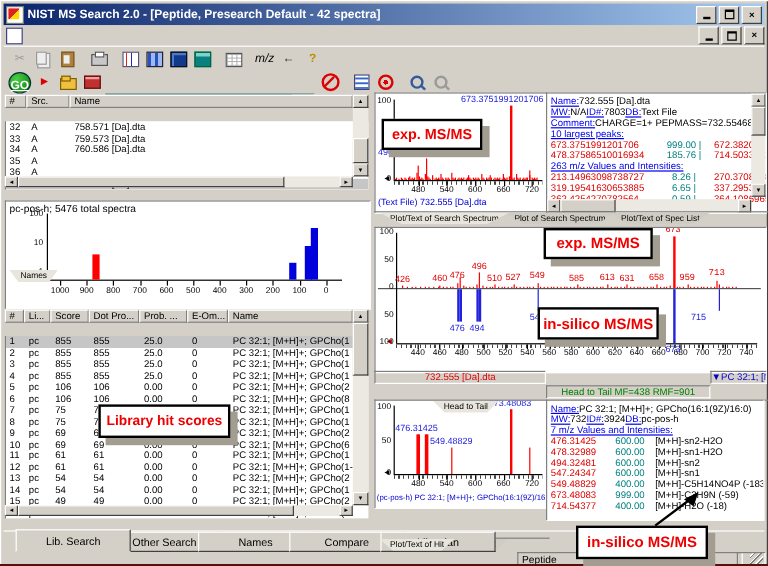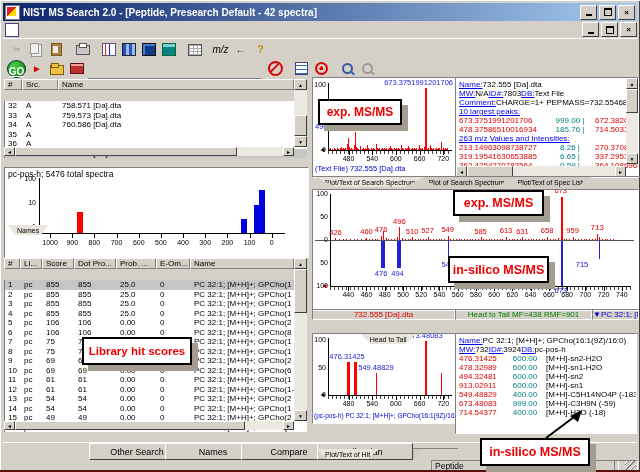--- a/index.html
+++ b/index.html
@@ -883,21 +883,21 @@
       <div class="plab" style="color: rgb(34, 34, 221); top: 78.9px; left: 68.0788px; transform: translateX(-50%);">476</div>
       <div class="plab" style="color: rgb(34, 34, 221); top: 78.9px; left: 84.497px; transform: translateX(-50%);">494</div>
       <div class="plab" style="color: rgb(34, 34, 221); top: 69.9px; left: 134.664px; transform: translateX(-50%);">549</div>
       <div class="plab" style="color: rgb(34, 34, 221); top: 96px; left: 247.767px; transform: translateX(-50%);">673</div>
       <div class="plab" style="color: rgb(34, 34, 221); top: 69.9px; left: 269px; transform: translateX(-50%);">715</div>
     </div>
   <div class="ann" style="left:453px;top:190px;width:87px;height:22px;font-size:12.5px;">exp. MS/MS</div>
   <div class="ann" style="left:448px;top:256px;width:97px;height:23px;font-size:12.5px;">in-silico MS/MS</div>
   <div class="abs" style="left:312px;top:309px;width:325px;height:11px;">
     <div class="hstat" style="left:0;top:0;width:141px;height:9px;color:#e00000;">732.555 [Da].dta</div>
-    <div class="hstat" style="left:143px;top:0;width:135px;height:9px;color:#008000;">Head to Tail MF=438 RMF=901</div>
+    <div class="hstat" style="left:143px;top:12px;width:135px;height:9px;color:#008000;">Head to Tail MF=438 RMF=901</div>
     <div class="hstat" style="left:280px;top:0;width:45px;height:9px;color:#0000d0;justify-content:flex-start;">▼PC 32:1; [M+H]+; GPCho(16:1(9</div>
   </div>
   <div id="mid-tabs" class="tabrow abs" style="left:312px;top:320px;width:325px;height:12px;">
     <span class="corner">855 855R 25.0P</span>
   <div class="ftab">
         <div class="ftx">Difference</div>
       </div>
       <div class="ftab on">
         <div class="ftx">Head to Tail</div>
       </div>
@@ -954,36 +954,39 @@
       </div>
       <div class="iline">
         <div class="seg s-lbl">MW:</div>
         <div class="seg s-txt"> 732 </div>
         <div class="seg s-lbl">ID#:</div>
         <div class="seg s-txt"> 3924 </div>
         <div class="seg s-lbl">DB:</div>
         <div class="seg s-txt"> pc-pos-h</div>
       </div>
       <div class="iline">
+        <div class="seg s-hdr">7 m/z Values and Intensities:</div>
+      </div>
+      <div class="iline">
         <div class="seg s-mz">476.31425</div>
         <div class="seg s-int">600.00</div>
         <div class="seg s-ann">[M+H]-sn2-H2O</div>
       </div>
       <div class="iline">
         <div class="seg s-mz">478.32989</div>
         <div class="seg s-int">600.00</div>
         <div class="seg s-ann">[M+H]-sn1-H2O</div>
       </div>
       <div class="iline">
         <div class="seg s-mz">494.32481</div>
         <div class="seg s-int">600.00</div>
         <div class="seg s-ann">[M+H]-sn2</div>
       </div>
       <div class="iline">
-        <div class="seg s-mz">913.02911</div>
+        <div class="seg s-mz">547.24347</div>
         <div class="seg s-int">600.00</div>
         <div class="seg s-ann">[M+H]-sn1</div>
       </div>
       <div class="iline">
         <div class="seg s-mz">549.48829</div>
         <div class="seg s-int">400.00</div>
         <div class="seg s-ann">[M+H]-C5H14NO4P (-183)</div>
       </div>
       <div class="iline">
         <div class="seg s-mz">673.48083</div>
@@ -997,20 +1000,21 @@
       </div>
     </div>
 
   <div class="ann" style="left:480px;top:438px;width:106px;height:24px;font-size:12.5px;">in-silico MS/MS</div>
   <svg class="abs" style="left:540px;top:408px;z-index:31;" width="50" height="32">
     <line x1="6" y1="30" x2="38" y2="6" stroke="#000" stroke-width="2"></line>
     <polygon points="42,2 30,8 38,14" fill="#000"></polygon>
   </svg>
 
   <div id="main-tabs" class="abs" style="left:3px;top:442px;right:3px;height:17px;border-top:1px solid #fff;">
+      <div class="mtab on" style="left: 10px; width: 74px; justify-content: center;">Lib. Search</div>
       <div class="mtab" style="left: 86px; width: 74px; justify-content: center;">Other Search</div>
       <div class="mtab" style="left: 162px; width: 74px; justify-content: center;">Names</div>
       <div class="mtab" style="left: 238px; width: 74px; justify-content: center;">Compare</div>
       <div class="mtab" style="left: 314px; width: 74px; justify-content: center;">Librarian</div>
     </div>
 
   <div id="statusbar" class="abs" style="left:3px;top:459px;right:3px;height:12px;">
     <div id="grip"></div>
   <div class="scell" style="left: 428px; width: 76px;">Peptide</div>
       <div class="scell" style="left: 507px; width: 74px;">Peptide</div>

